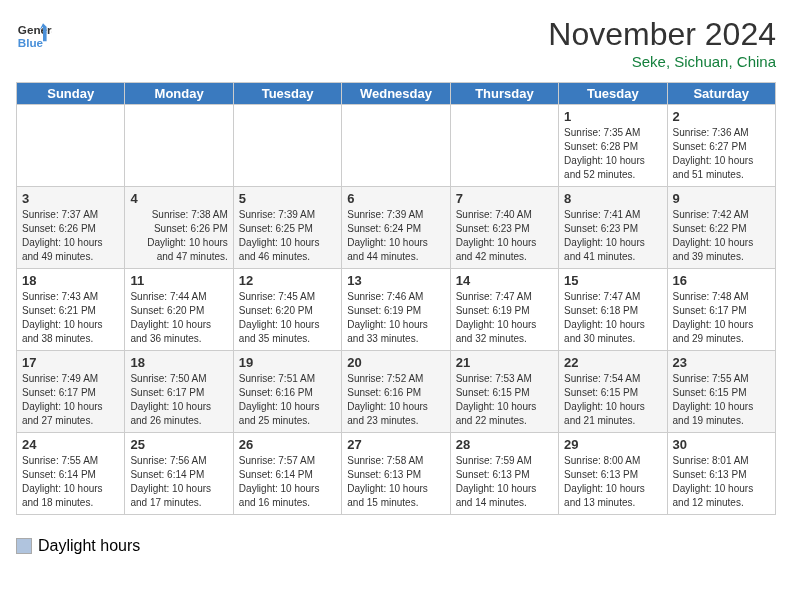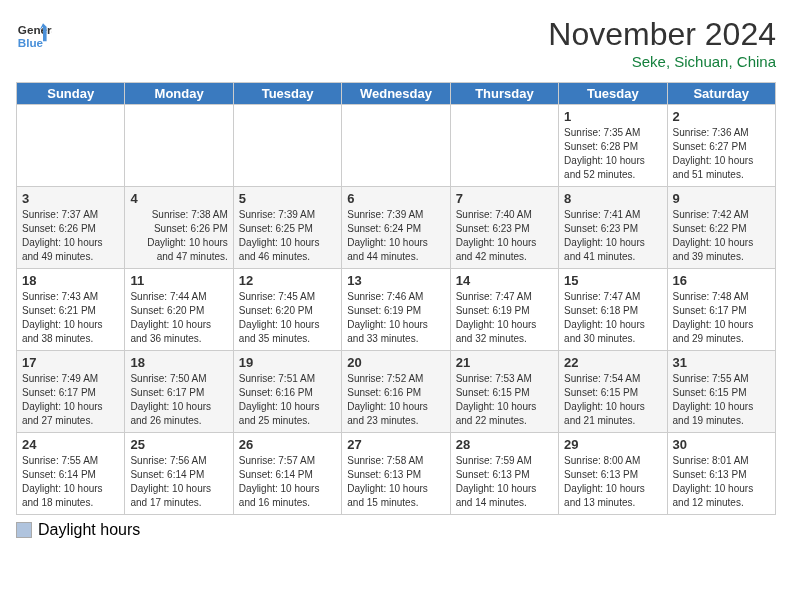--- a/index.html
+++ b/index.html
@@ -245,21 +245,21 @@
 Sunset: 6:15 PM
 Daylight: 10 hours and 22 minutes.</div>
         </td>
         <td>
           <span class="day-number">22</span>
           <div class="day-info" style="white-space: pre-line;">Sunrise: 7:54 AM
 Sunset: 6:15 PM
 Daylight: 10 hours and 21 minutes.</div>
         </td>
         <td>
-          <span class="day-number">31</span>
+          <span class="day-number">23</span>
           <div class="day-info" style="white-space: pre-line;">Sunrise: 7:55 AM
 Sunset: 6:15 PM
 Daylight: 10 hours and 19 minutes.</div>
         </td>
       </tr>
       <tr>
         <td>
           <span class="day-number">24</span>
           <div class="day-info" style="white-space: pre-line;">Sunrise: 7:55 AM
 Sunset: 6:14 PM
@@ -298,16 +298,16 @@
         <td>
           <span class="day-number">30</span>
           <div class="day-info" style="white-space: pre-line;">Sunrise: 8:01 AM
 Sunset: 6:13 PM
 Daylight: 10 hours and 12 minutes.</div>
         </td>
       </tr>
     </tbody>
 </table>
 
-<div style="margin-top:6px; display:flex; align-items:center; gap:6px;">
+<div style="margin-top:22px; display:flex; align-items:center; gap:6px;">
   <div style="width:16px;height:16px;background:#b0c4de;border:1px solid #aaa;"></div>
   <span>Daylight hours</span>
 </div>
 
 </body></html>

